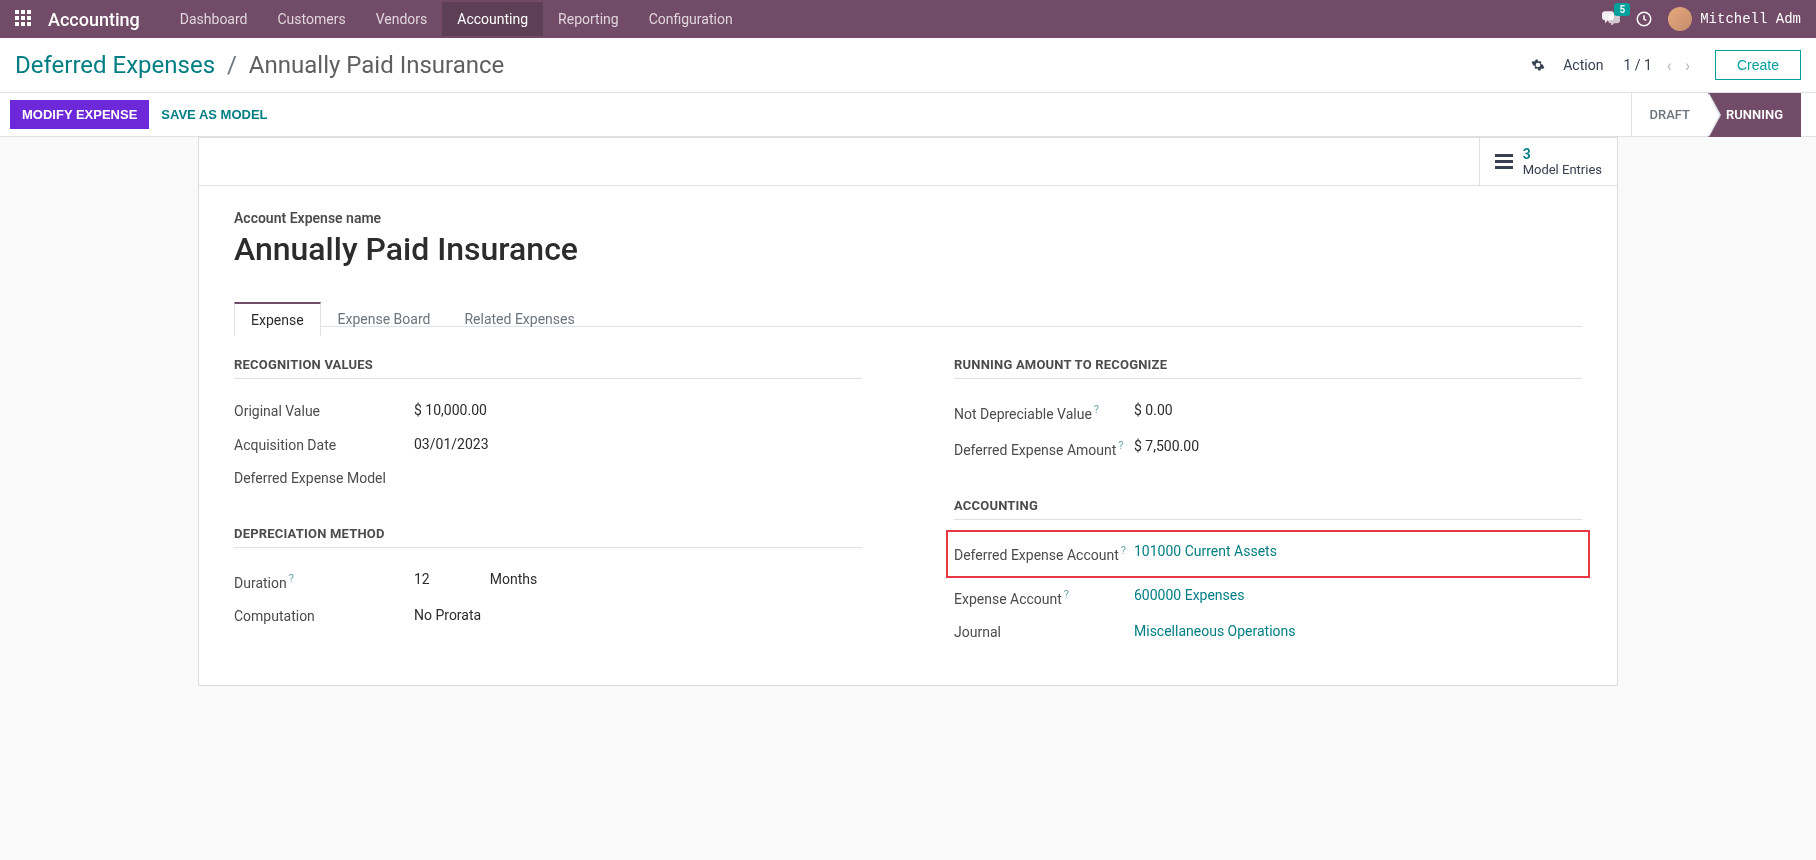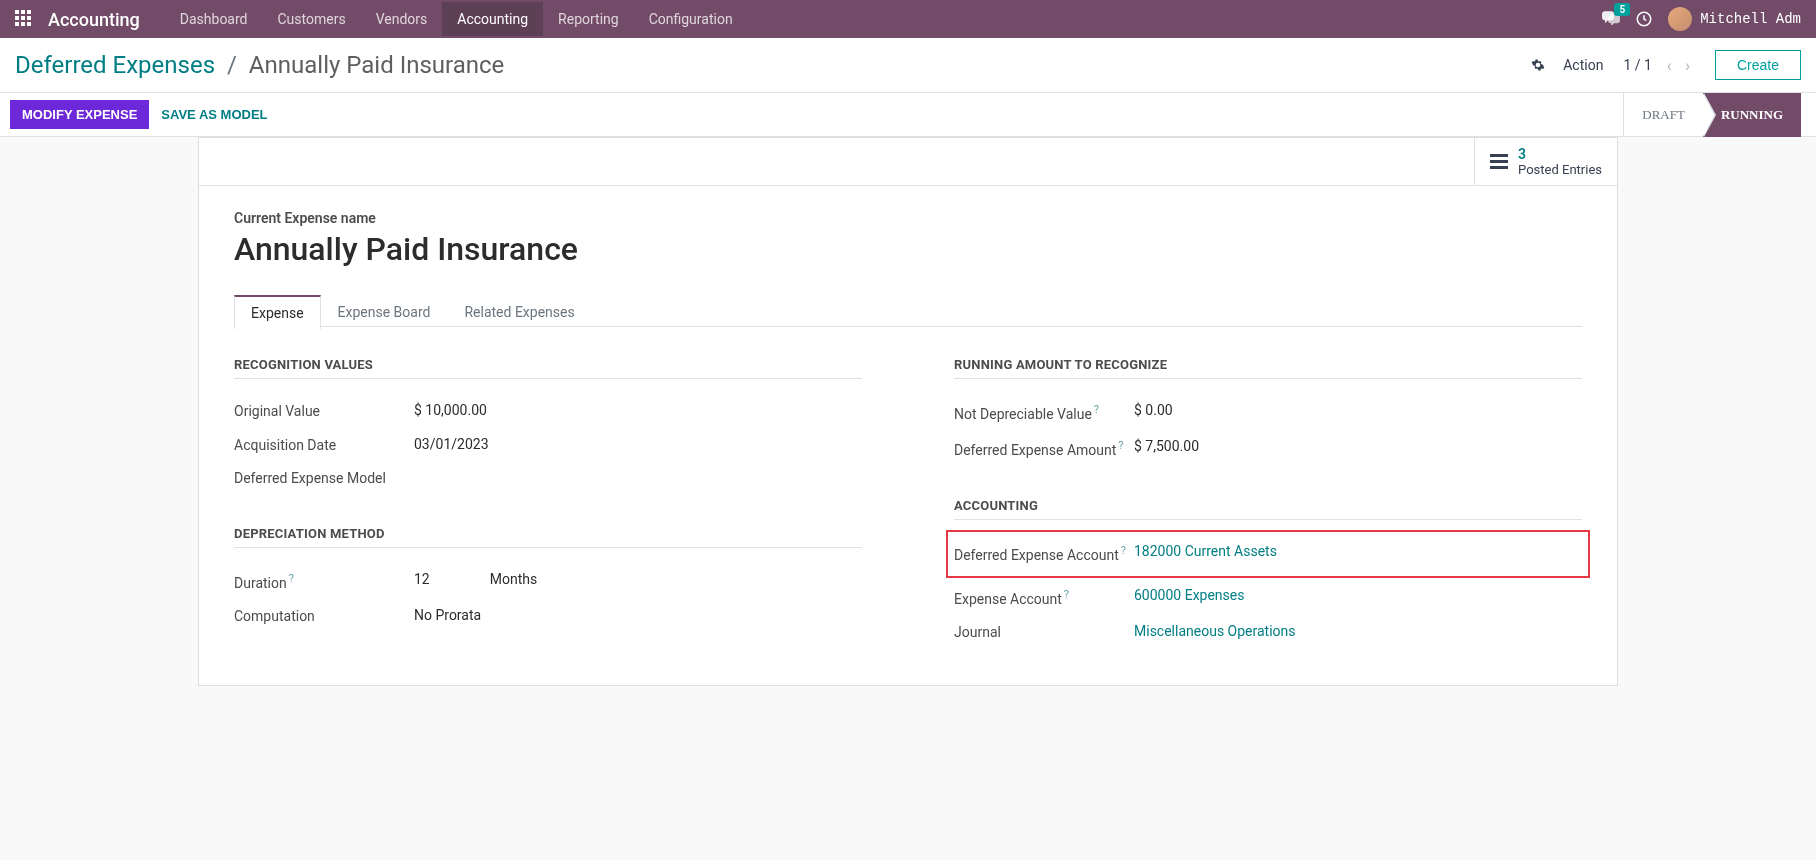--- a/index.html
+++ b/index.html
@@ -29,41 +29,41 @@
   .action-btn { display: flex; align-items: center; gap: 18px; cursor: pointer; color: #374151; }
   .pager { display: flex; align-items: center; gap: 10px; color: #374151; }
   .pager-arrows span { color: #adb5bd; cursor: pointer; padding: 0 5px; font-size: 16px; }
   .create-btn { border: 1px solid #00A09D; color: #00A09D; padding: 6px 21px; background: #fff; cursor: pointer; font-size: 14px; }
   
   
   .status-bar { display: flex; align-items: center; border-bottom: 1px solid #dee2e6; padding: 0 15px 0 10px; height: 44px; }
   .btn-primary { background: #6d28d9; color: #fff; border: none; padding: 7px 12px; font-weight: 600; font-size: 13px; cursor: pointer; margin-right: 12px; }
   .btn-link { color: #017e84; background: none; border: none; font-weight: 600; font-size: 13px; cursor: pointer; }
   .status-widget { margin-left: auto; display: flex; align-items: stretch; height: 44px; border-left: 1px solid #dee2e6; }
-  .status-step { display: flex; align-items: center; padding: 0 18px; color: #6c757d; font-size: 13px; font-weight: 500; position: relative; font-family: Liberation Serif, serif; }
+  .status-step { display: flex; align-items: center; padding: 0 18px; color: #6c757d; font-size: 13px; font-weight: 500; position: relative; }
   .status-step.active { background: #714B67; color: #fff; font-weight: 600; }
   .status-step.draft::after { content: ''; position: absolute; right: -11px; top: 0; bottom: 0; width: 0; height: 0; border-top: 22px solid transparent; border-bottom: 22px solid transparent; border-left: 11px solid #fff; z-index: 2; }
   .status-step.draft::before { content:''; position:absolute; right:-13px; top:0; bottom:0; border-top:22px solid transparent; border-bottom:22px solid transparent; border-left:12px solid #dee2e6; z-index:1;}
   
   
   .content-wrap { background: #f9f9f9; padding: 0 0 40px 0; min-height: calc(100vh - 38px - 55px - 44px); }
   .sheet { background: #fff; border: 1px solid #ddd; margin: 0 auto; max-width: 1420px; position: relative; }
   .sheet-top { display:flex; justify-content:flex-end; border-bottom:1px solid #dee2e6; }
   .stat-btn { display: flex; align-items: center; gap: 10px; padding: 8px 15px; border-left: 1px solid #dee2e6; cursor: pointer; }
   .stat-btn .stat-num { color: #017e84; font-weight: 600; }
   .stat-btn .stat-text { color: #374151; font-size: 13px; }
   .hamburger-icon { display:flex; flex-direction:column; gap:3px; }
   .hamburger-icon span { display:block; width:18px; height:3px; background:#374151; }
   
   .sheet-body { padding: 24px 35px 35px 35px; }
   .title-label { font-size: 14px; color: #4c4c4c; font-weight: 600; margin-bottom: 4px; }
   .title-value { font-size: 32px; color: #2c2c2c; font-weight: 500; margin-bottom: 24px; }
   
   .tabs { display: flex; border-bottom: 1px solid #dee2e6; }
-  .tab { padding: 8px 16px; border: 1px solid transparent; border-bottom: none; cursor: pointer; color: #6c757d; font-size: 14px; position: relative; top: 3px; }
+  .tab { padding: 8px 16px; border: 1px solid transparent; border-bottom: none; cursor: pointer; color: #6c757d; font-size: 14px; position: relative; top: 10px; }
   .tab.active { border-color: #dee2e6; border-top: 2px solid #714B67; background: #fff; color: #2c2c2c; }
   
   .tab-content { padding-top: 30px; display: flex; gap: 92px; }
   .col { flex: 1; }
   .section-title { font-size: 13px; font-weight: 700; color: #4c4c4c; border-bottom: 1px solid #dee2e6; padding-bottom: 6px; margin-bottom: 16px; letter-spacing: 0.2px; }
   .field-row { display: flex; padding: 7px 0; align-items: flex-start; }
   .field-label { width: 180px; color: #4c4c4c; flex-shrink: 0; line-height: 1.4; }
   .field-value { color: #2c2c2c; }
   .field-value.link { color: #017e84; cursor: pointer; }
   .help-q { color: #6ba5a8; font-size: 11px; vertical-align: super; margin-left: 2px; cursor: help; }
@@ -151,27 +151,27 @@
   <div class="sheet">
     <div class="sheet-top">
       <div class="stat-btn">
         <div class="hamburger-icon">
             <span></span>
             <span></span>
             <span></span>
           </div>
         <div>
           <div class="stat-num">3</div>
-          <div class="stat-text">Posted Entries</div>
+          <div class="stat-text">Model Entries</div>
         </div>
       </div>
     </div>
 
     <div class="sheet-body">
-      <div class="title-label">Current Expense name</div>
+      <div class="title-label">Account Expense name</div>
       <div class="title-value">Annually Paid Insurance</div>
 
       <div class="tabs">
         <div class="tab active">Expense</div>
         <div class="tab">Expense Board</div>
         <div class="tab">Related Expenses</div>
       </div>
 
       <div class="tab-content">
 
@@ -214,21 +214,21 @@
           <div class="field-row">
             <div class="field-label"><span>Deferred Expense Amount</span><span class="help-q">?</span></div>
             <div class="field-value">$ 7,500.00</div>
           </div>
 
           <div class="section-gap"></div>
           <div class="section-title">ACCOUNTING</div>
           <div class="highlight-box">
             <div class="field-row">
               <div class="field-label"><span>Deferred Expense Account</span><span class="help-q">?</span></div>
-              <div class="field-value link">182000 Current Assets</div>
+              <div class="field-value link">101000 Current Assets</div>
             </div>
           </div>
           <div class="field-row">
             <div class="field-label"><span>Expense Account</span><span class="help-q">?</span></div>
             <div class="field-value link">600000 Expenses</div>
           </div>
           <div class="field-row">
             <div class="field-label">Journal</div>
             <div class="field-value link">Miscellaneous Operations</div>
           </div>

